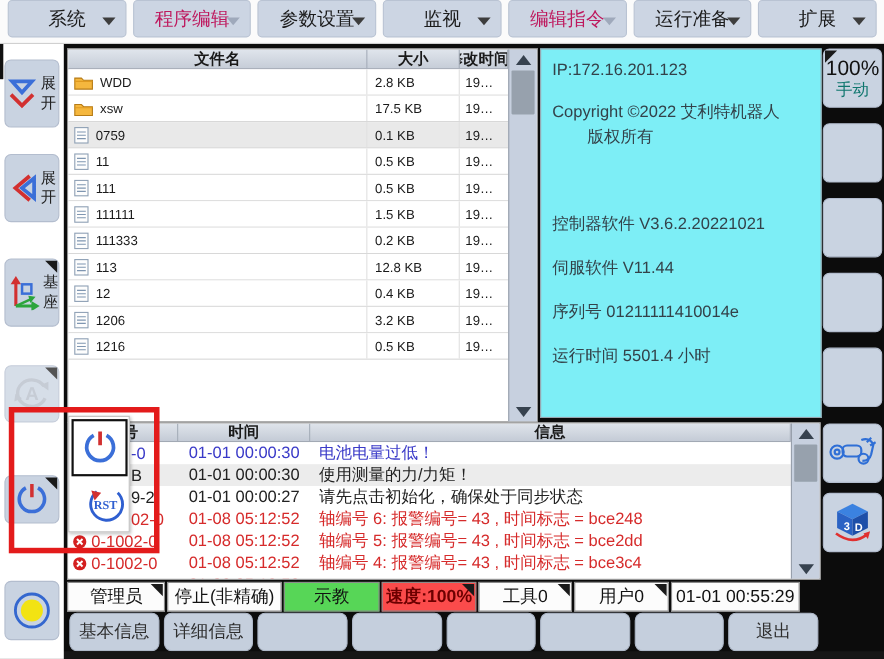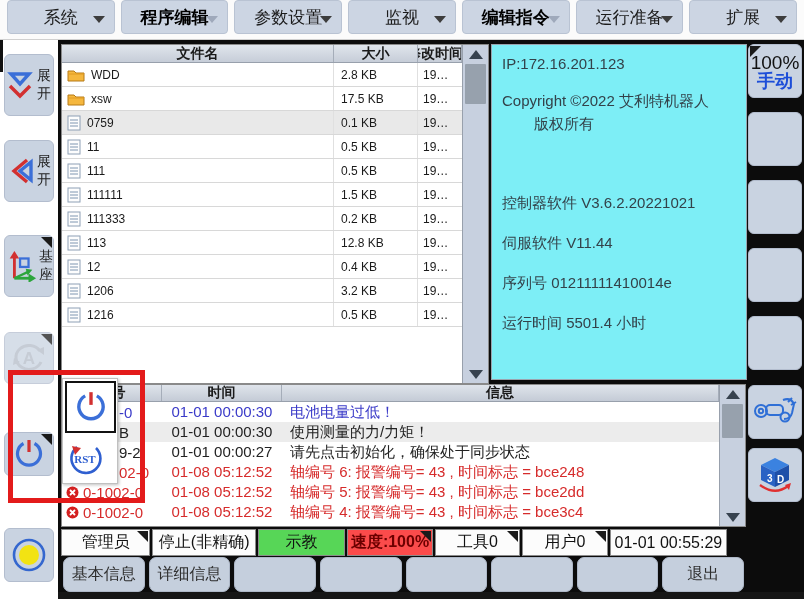--- a/index.html
+++ b/index.html
@@ -3,21 +3,21 @@
 <meta charset="utf-8">
 <style>
   * { margin:0; padding:0; box-sizing:border-box; }
   html,body { width:804px; height:599px; }
   body { position:relative; background:#0c0c0c; font-family:"Liberation Sans", sans-serif; overflow:hidden; color:#1a1a1a; }
 
   
   .menu-bar { position:absolute; left:0; top:0; width:804px; height:40px; background:#fbfbfb; display:flex; align-items:flex-start; padding:0 4px; border-bottom:1px solid #d0d0d0; }
   .menu-btn { position:relative; flex:1; height:34px; margin:0 3px; background:#ccd5e3; border:1px solid #b9c3d3; border-radius:4px; display:flex; align-items:center; justify-content:center; font-size:17px; color:#1b1b1b; cursor:default; }
   .menu-btn .caret { position:absolute; right:9px; top:15px; width:0; height:0; border-left:6px solid transparent; border-right:6px solid transparent; border-top:7px solid #3d3d3d; }
-  .menu-btn.disabled { color:#000000;font-weight:bold; }
+  .menu-btn.disabled { color:#be185d; }
   .menu-btn.disabled .caret { border-top-color:#9fa9bb; }
 
   
   .left-sidebar { position:absolute; left:0; top:40px; width:58px; height:559px; background:#ffffff; z-index:5; }
   .black-notch { position:absolute; left:0; top:0; width:3px; height:32px; background:#111; }
   .side-btn { position:absolute; left:4px; width:50px; background:#c9d3e1; border:1px solid #b3bdce; border-radius:6px; display:flex; flex-direction:row; align-items:center; justify-content:center; gap:2px; font-size:14px; color:#222; }
   .corner-tri { position:absolute; top:1px; right:1px; width:0; height:0; border-top:11px solid #1a1a1a; border-left:11px solid transparent; }
   .corner-tri-left { position:absolute; top:1px; left:1px; width:0; height:0; border-top:11px solid #1a1a1a; border-right:11px solid transparent; }
   .side-btn.disabled { opacity:.75; }
 
@@ -84,26 +84,26 @@
 
   
   .bottom-tabs { position:absolute; left:61px; top:557px; width:685px; height:35px; display:flex; }
   .tab-btn { flex:1; margin:0 2px; background:#c5cfdd; border:1px solid #aeb8c8; border-radius:7px; display:flex; align-items:center; justify-content:center; font-size:16px; color:#2e2e2e; }
   .bottom-strip { position:absolute; left:0; top:592px; width:804px; height:7px; background:#161616; }
 
   
   .right-sidebar { position:absolute; left:748px; top:44px; width:54px; height:486px; }
   .r-btn { position:absolute; left:0; width:54px; height:54px; background:#c9d3e1; border:1px solid #b3bdce; border-radius:6px; display:flex; flex-direction:column; align-items:center; justify-content:center; }
   .speed-val { font-size:19px; color:#111; line-height:20px; }
-  .mode-val { font-size:18px; color:#1d4ed8; line-height:17px;font-weight:bold; }
+  .mode-val { font-size:15px; color:#0f766e; line-height:17px; }
 
   
   .flyout { position:absolute; left:62px; top:378px; width:56px; height:106px; background:#fff; border:1px solid #c0c0c0; z-index:50; box-shadow:1px 1px 3px rgba(0,0,0,.25); }
   .flyout-power { position:absolute; left:2px; top:2px; width:51px; height:52px; border:2px solid #111; background:#fff; display:flex; align-items:center; justify-content:center; }
-  .flyout-rst { position:absolute; left:2px; top:58px; width:51px; height:44px; display:flex; align-items:center; justify-content:flex-start; }
+  .flyout-rst { position:absolute; left:2px; top:58px; width:51px; height:44px; display:flex; align-items:center; justify-content:flex-end; }
   .red-annotation { position:absolute; left:8px; top:370px; width:137px; height:133px; border:5px solid #e31b1b; z-index:60; pointer-events:none; }
 
   svg { display:block; }
 </style>
 </head>
 <body>
 
 <div class="menu-bar">
   <div class="menu-btn">
       <span>系统</span>

